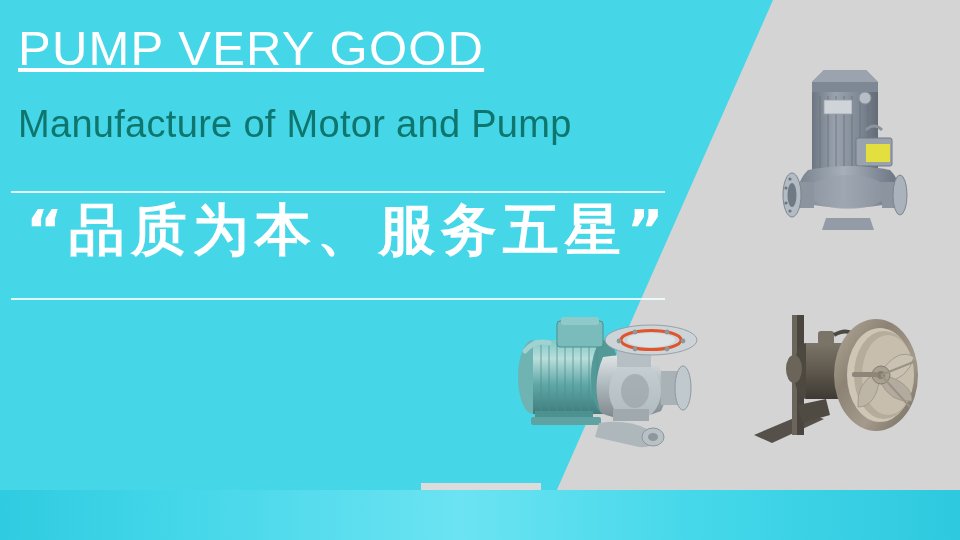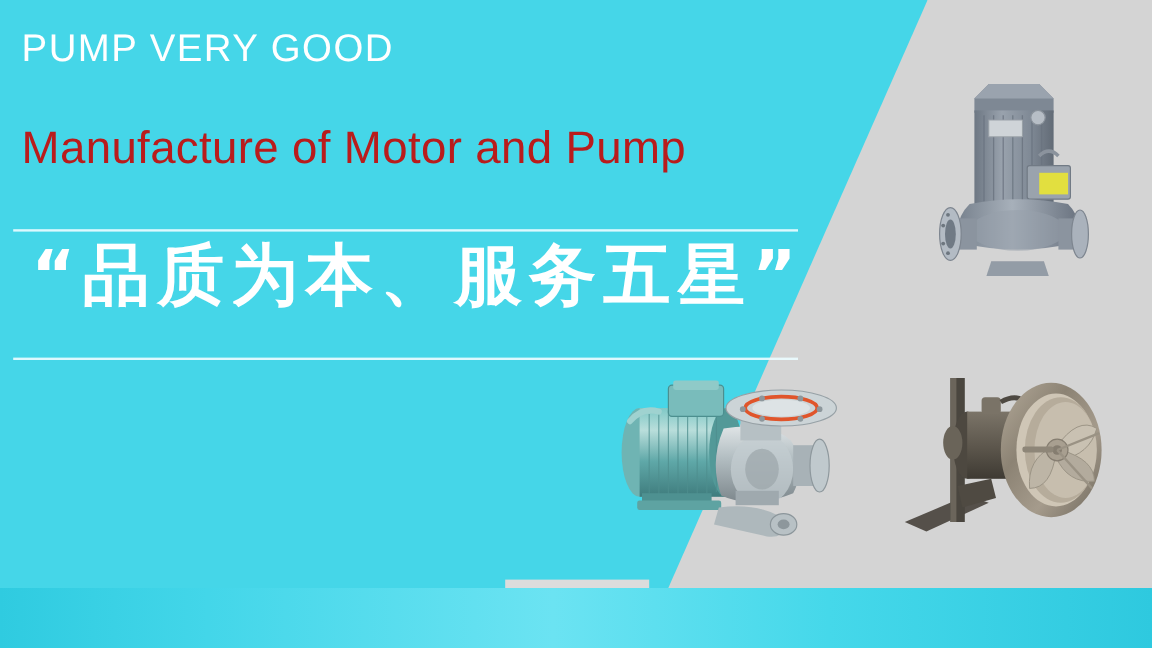--- a/index.html
+++ b/index.html
@@ -23,27 +23,27 @@
   }
   .bottom-tab{
     position:absolute;left:421px;top:483px;width:120px;height:8px;
     background:#dcdcdc;
   }
 
   
   .text-block{position:absolute;left:0;top:0;width:720px;height:492px;}
   .title{
     position:absolute;left:18px;top:24px;
-    font-size:32px;line-height:1;letter-spacing:1.2px;
-    font-weight:300;color:#ffffff;white-space:nowrap;
+    font-size:49px;line-height:1;letter-spacing:1.2px;
+    font-weight:300;color:#ffffff;white-space:nowrap;text-decoration:underline;
   }
   .subtitle{
     position:absolute;left:18px;top:105px;
     font-size:38px;line-height:1;letter-spacing:.3px;
-    font-weight:300;color:#b91c1c;white-space:nowrap;
+    font-weight:300;color:#0f766e;white-space:nowrap;
   }
   .rule{position:absolute;height:2px;background:#eafcff;opacity:.92;}
   .rule-top{left:11px;top:191px;width:654px;}
   .rule-bottom{left:11px;top:298px;width:654px;}
   .slogan{
     position:absolute;left:26px;top:200px;
     font-size:56px;line-height:1.08;letter-spacing:6px;
     font-weight:700;color:#ffffff;white-space:nowrap;
     font-family:"DejaVu Sans","Liberation Sans",sans-serif;
   }

